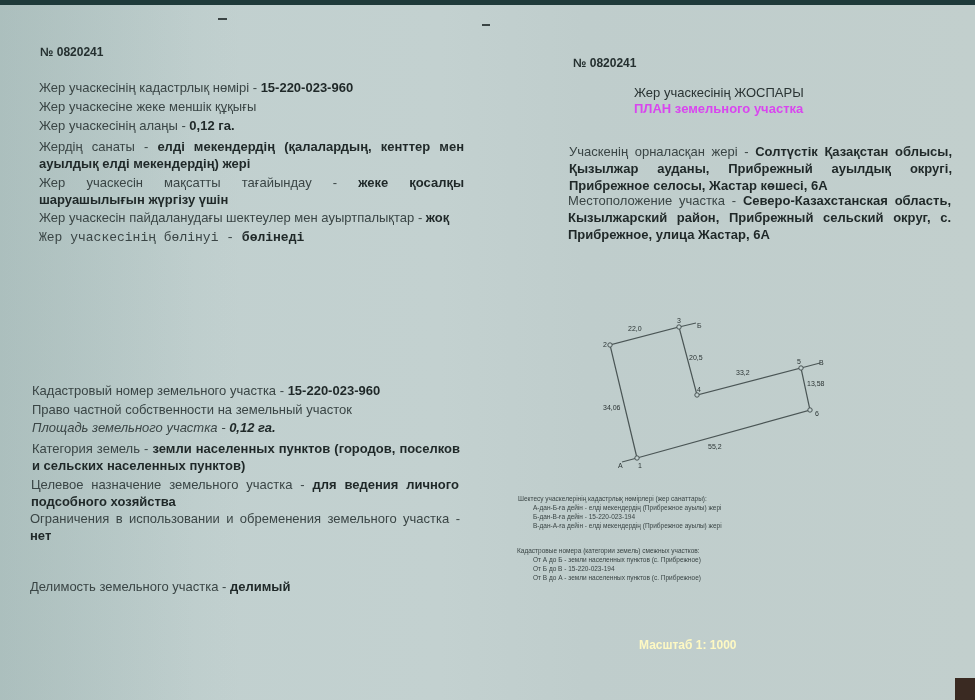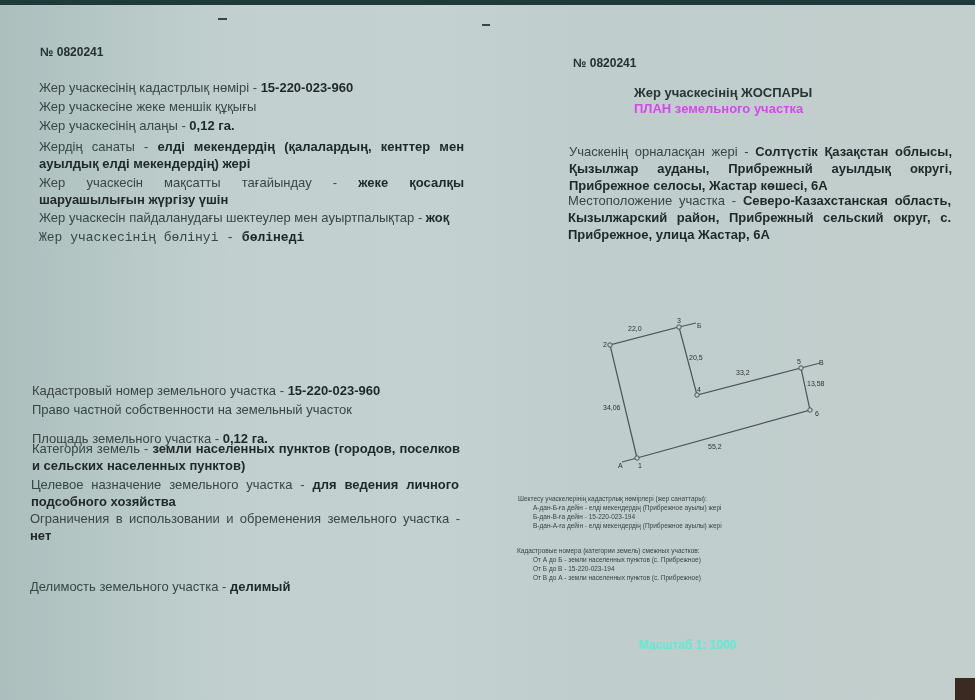--- a/index.html
+++ b/index.html
@@ -20,21 +20,21 @@
     .bottom-corner {
       position: absolute; right: 0; bottom: 0; width: 20px; height: 22px;
       background: #3a2a22;
     }
     .dash { position: absolute; height: 2px; background: #3a4444; }
     .txt { position: absolute; font-size: 13px; line-height: 17px; color: #3a4545; }
     .txt b { color: #1f2828; font-weight: bold; }
     .num { font-weight: bold; font-size: 12px; color: #253030; }
     .just { text-align: justify; text-align-last: left; }
     .small { position: absolute; font-size: 6.5px; line-height: 9px; color: #3a4545; white-space: nowrap; }
-    .scale { position: absolute; font-size: 12px; font-weight: bold; color: #5eead4; }
+    .scale { position: absolute; font-size: 12px; font-weight: bold; color: #fef9c3; }
     svg text { font-family: "Liberation Sans", sans-serif; font-size: 7px; fill: #2b3434; }
   </style>
 </head>
 <body>
 
 <div class="paper"></div>
 <div class="shade-left"></div>
 <div class="dash" style="left:218px;top:18px;width:9px;"></div>
 <div class="dash" style="left:482px;top:24px;width:8px;"></div>
 <div class="bottom-corner"></div>
@@ -62,38 +62,38 @@
 <div class="txt" style="left:39px;top:229px;width:430px;font-family:Liberation Mono, monospace;">
   <span>Жер учаскесінің бөлінуі - </span><b>бөлінеді</b>
 </div>
 
 <div class="txt" style="left:32px;top:382px;width:440px;">
   <span>Кадастровый номер земельного участка - </span><b>15-220-023-960</b>
 </div>
 <div class="txt" style="left:32px;top:401px;width:440px;">
   <span>Право частной собственности на земельный участок</span>
 </div>
-<div class="txt" style="left:32px;top:430px;width:440px;">
+<div class="txt" style="left:32px;top:419px;width:440px;font-style:italic;">
   <span>Площадь земельного участка - </span><b>0,12 га.</b>
 </div>
 <div class="txt just" style="left:32px;top:440px;width:428px;">
   <span>Категория земель - </span><b>земли населенных пунктов (городов, поселков и сельских населенных пунктов)</b>
 </div>
 <div class="txt just" style="left:31px;top:476px;width:428px;">
   <span>Целевое назначение земельного участка - </span><b>для ведения личного подсобного хозяйства</b>
 </div>
 <div class="txt just" style="left:30px;top:510px;width:430px;">
   <span>Ограничения в использовании и обременения земельного участка - </span><b>нет</b>
 </div>
 <div class="txt" style="left:30px;top:545px;width:430px;margin-top:33px;">
   <span>Делимость земельного участка - </span><b>делимый</b>
 </div>
 
 <div class="txt num" style="left:573px;top:55px;">№ 0820241</div>
-<div class="txt" style="left:634px;top:84px;font-weight:bold;color:#2a3434;">Жер учаскесінің ЖОСПАРЫ</div>
+<div class="txt" style="left:634px;top:84px;font-weight:normal;color:#2a3434;">Жер учаскесінің ЖОСПАРЫ</div>
 <div class="txt" style="left:634px;top:100px;font-weight:bold;color:#d946ef;">ПЛАН земельного участка</div>
 
 <div class="txt just" style="left:569px;top:143px;width:383px;">
   <span>Учаскенің орналасқан жері - </span><b>Солтүстік Қазақстан облысы, Қызылжар ауданы, Прибрежный ауылдық округі, Прибрежное селосы, Жастар көшесі, 6А</b>
 </div>
 <div class="txt just" style="left:568px;top:192px;width:383px;">
   <span>Местоположение участка - </span><b>Северо-Казахстанская область, Кызылжарский район, Прибрежный сельский округ, с. Прибрежное, улица Жастар, 6А</b>
 </div>
 
 <svg style="position:absolute;left:0;top:0;" width="975" height="700">

